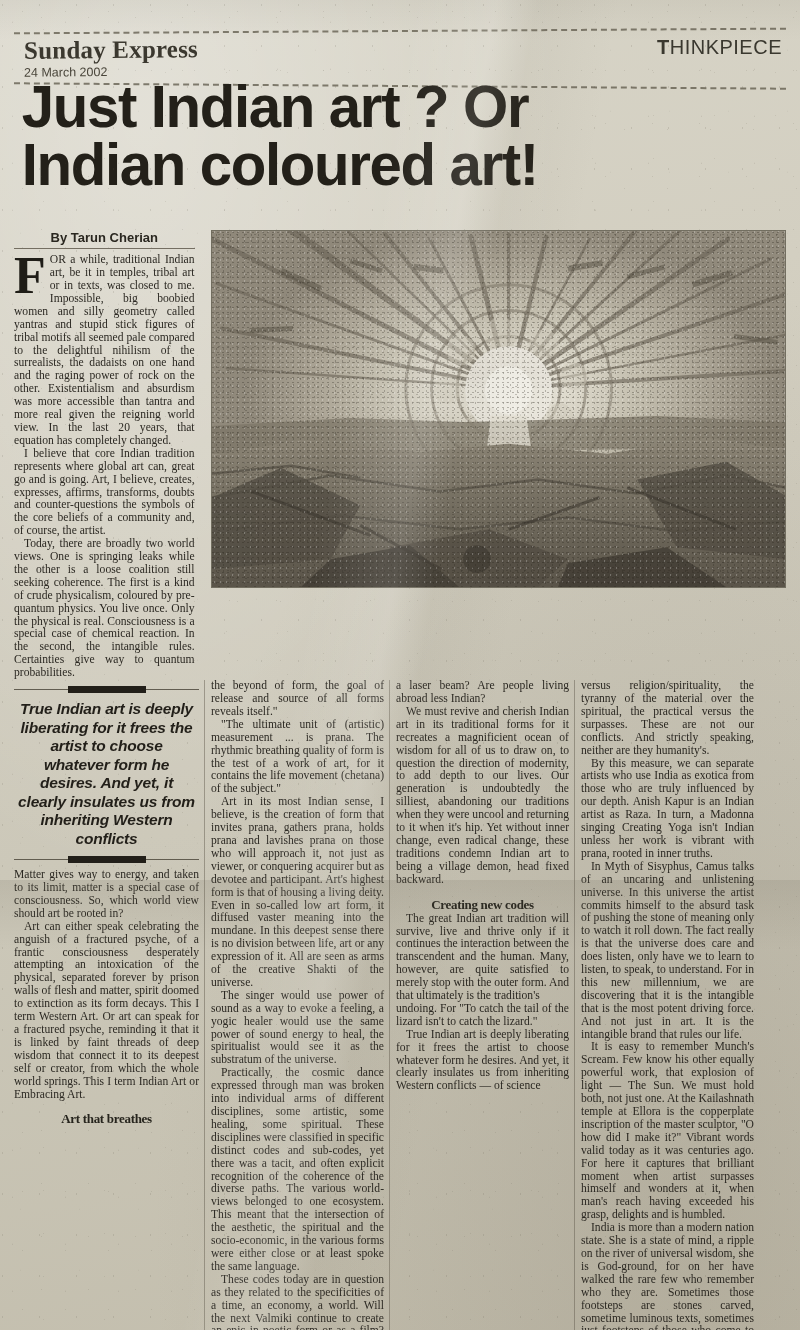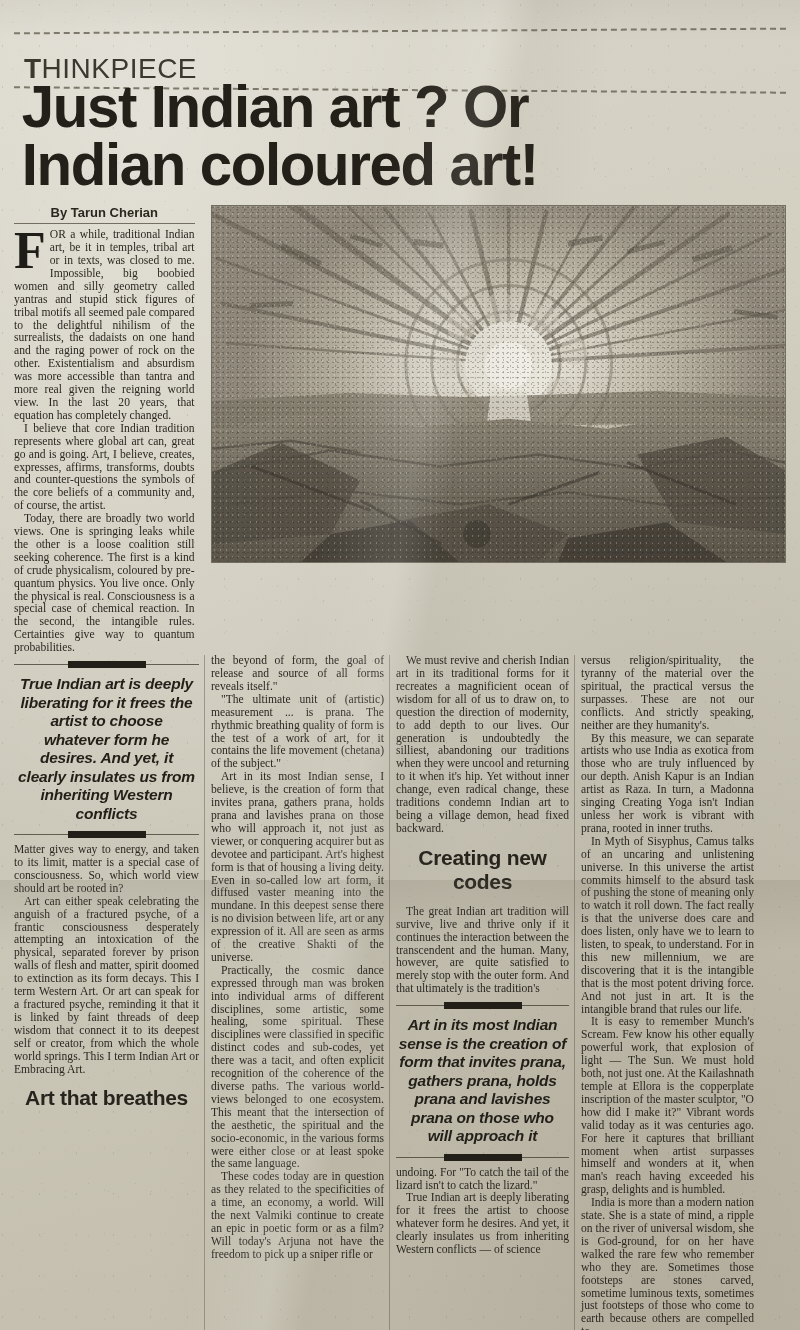--- a/index.html
+++ b/index.html
@@ -51,22 +51,22 @@
   .paper-name{
     font-family:"Liberation Serif",serif;font-weight:bold;font-size:25px;
     color:#3b382f;letter-spacing:.2px;line-height:1;
     transform:rotate(-0.5deg);
   }
   .paper-date{
     font-family:"Liberation Sans",sans-serif;font-size:12.5px;color:#4a463b;
     margin-top:3px;transform:rotate(-0.5deg);
   }
   .section-name{
-    font-family:"Liberation Sans",sans-serif;font-size:28px;color:#3a382f;
-    letter-spacing:.5px;line-height:1;margin-top:18px;
+    font-family:"Liberation Sans",sans-serif;font-size:20px;color:#3a382f;
+    letter-spacing:.5px;line-height:1;margin-top:0;
   }
   .section-name b{font-weight:bold;}
   .section-name span{font-weight:normal;}
 
   
   .headline{
     padding:14px 6px 4px 8px;
     font-family:"Liberation Sans",sans-serif;
     font-weight:bold;font-size:60px;line-height:.96;
     color:#232019;letter-spacing:-1.4px;
@@ -93,22 +93,22 @@
     font-family:"Liberation Sans",sans-serif;font-weight:bold;font-size:13px;
     color:#2a2720;text-align:center;padding-bottom:3px;
     border-bottom:1px solid rgba(80,74,60,.75);margin-bottom:5px;
   }
   
   .dropcap::first-letter{
     float:left;font-family:"Liberation Serif",serif;font-weight:bold;
     font-size:52px;line-height:40px;padding:2px 4px 0 0;color:#1f1d17;
   }
   .subhead{
-    font-family:Liberation Sans, sans-serif;font-weight:bold;font-size:21px;
-    color:#26241d;text-align:center;margin:10px 0 12px;letter-spacing:-.3px;
+    font-family:Liberation Serif, serif;font-weight:bold;font-size:13px;
+    color:#26241d;text-align:center;margin:10px 0 0;letter-spacing:-.3px;
   }
 
   
   .pullquote{
     margin:9px 0 9px;padding:10px 2px 11px;position:relative;
     font-family:"Liberation Sans",sans-serif;font-weight:bold;font-style:italic;
     font-size:15.5px;line-height:18.5px;text-align:center;color:#221f19;
     border-top:1px solid rgba(70,65,52,.8);
     border-bottom:1px solid rgba(70,65,52,.8);
     letter-spacing:-.2px;
@@ -129,31 +129,35 @@
   .photo-wrap svg{display:block;width:100%;height:100%;}
   .photo-grain{
     position:absolute;inset:0;pointer-events:none;opacity:.55;
     background-image:
       radial-gradient(circle at 20% 30%, rgba(40,36,28,.55) .7px, transparent .9px),
       radial-gradient(circle at 65% 70%, rgba(40,36,28,.5) .7px, transparent .9px),
       radial-gradient(circle at 45% 12%, rgba(255,255,255,.45) .7px, transparent .9px),
       radial-gradient(circle at 80% 45%, rgba(40,36,28,.45) .7px, transparent .9px);
     background-size:5px 5px,7px 6px,6px 7px,9px 8px;
   }
-  .topblock{display:flex;gap:8px;}
+  .topblock{display:flex;gap:8px;margin-top:25px;}
   .topblock .col1{padding-right:8px;}
 </style>
 </head>
 <body>
 
 <div class="page">
 
   <div class="masthead">
     <div class="rule-dashed"></div>
     <div class="mh-inner">
+      <div>
+        <div class="paper-name">Sunday Express</div>
+        <div class="paper-date">24 March 2002</div>
+      </div>
       <div class="section-name">
         <b>T</b><span>HINKPIECE</span>
       </div>
     </div>
     <div class="rule-dashed" style="margin-top:6px;transform:rotate(0.4deg);"></div>
   </div>
 
   <div class="headline">
     <div>Just Indian art ? Or</div>
     <div>Indian coloured art!</div>
@@ -290,29 +294,30 @@
         <div class="pullquote">True Indian art is deeply liberating for it frees the artist to choose whatever form he desires. And yet, it clearly insulates us from inheriting Western conflicts</div>
         <p class="body noindent">Matter gives way to energy, and taken to its limit, matter is a special case of consciousness. So, which world view should art be rooted in?</p>
         <p class="body">Art can either speak celebrating the anguish of a fractured psyche, of a frantic consciousness desperately attempting an intoxication of the physical, separated forever by prison walls of flesh and matter, spirit doomed to extinction as its form decays. This I term Western Art. Or art can speak for a fractured psyche, reminding it that it is linked by faint threads of deep wisdom that connect it to its deepest self or creator, from which the whole world springs. This I term Indian Art or Embracing Art.</p>
         <div class="subhead">Art that breathes</div>
       </div>
 
       <div class="col">
         <p class="body noindent">the beyond of form, the goal of release and source of all forms reveals itself."</p>
         <p class="body">"The ultimate unit of (artistic) measurement ... is prana. The rhythmic breathing quality of form is the test of a work of art, for it contains the life movement (chetana) of the subject."</p>
         <p class="body">Art in its most Indian sense, I believe, is the creation of form that invites prana, gathers prana, holds prana and lavishes prana on those who will approach it, not just as viewer, or conquering acquirer but as devotee and participant. Art's highest form is that of housing a living deity. Even in so-called low art form, it diffused vaster meaning into the mundane. In this deepest sense there is no division between life, art or any expression of it. All are seen as arms of the creative Shakti of the universe.</p>
+        <p class="body">The singer would use power of sound as a way to evoke a feeling, a yogic healer would use the same power of sound energy to heal, the spiritualist would see it as the substratum of the universe.</p>
         <p class="body">Practically, the cosmic dance expressed through man was broken into individual arms of different disciplines, some artistic, some healing, some spiritual. These disciplines were classified in specific distinct codes and sub-codes, yet there was a tacit, and often explicit recognition of the coherence of the diverse paths. The various world-views belonged to one ecosystem. This meant that the intersection of the aesthetic, the spiritual and the socio-economic, in the various forms were either close or at least spoke the same language.</p>
         <p class="body">These codes today are in question as they related to the specificities of a time, an economy, a world. Will the next Valmiki continue to create an epic in poetic form or as a film? Will today's Arjuna not have the freedom to pick up a sniper rifle or</p>
       </div>
 
       <div class="col">
+        <p class="body noindent">a laser beam? Are people living abroad less Indian?</p>
         <p class="body">We must revive and cherish Indian art in its traditional forms for it recreates a magnificient ocean of wisdom for all of us to draw on, to question the direction of modernity, to add depth to our lives. Our generation is undoubtedly the silliest, abandoning our traditions when they were uncool and returning to it when it's hip. Yet without inner change, even radical change, these traditions condemn Indian art to being a village demon, head fixed backward.</p>
         <div class="subhead">Creating new codes</div>
         <p class="body">The great Indian art tradition will survive, live and thrive only if it continues the interaction between the transcendent and the human. Many, however, are quite satisfied to merely stop with the outer form. And that ultimately is the tradition's</p>
-        <div class="pullquote">Art in its most Indian sense is the creation of form that invites prana, gathers prana, holds prana and lavishes prana on those who will approach it</div>
         <p class="body noindent">undoing. For "To catch the tail of the lizard isn't to catch the lizard."</p>
         <p class="body">True Indian art is deeply liberating for it frees the artist to choose whatever form he desires. And yet, it clearly insulates us from inheriting Western conflicts — of science</p>
       </div>
 
       <div class="col">
         <p class="body noindent">versus religion/spirituality, the tyranny of the material over the spiritual, the practical versus the surpasses. These are not our conflicts. And strictly speaking, neither are they humanity's.</p>
         <p class="body">By this measure, we can separate artists who use India as exotica from those who are truly influenced by our depth. Anish Kapur is an Indian artist as Raza. In turn, a Madonna singing Creating Yoga isn't Indian unless her work is vibrant with prana, rooted in inner truths.</p>
         <p class="body">In Myth of Sisyphus, Camus talks of an uncaring and unlistening universe. In this universe the artist commits himself to the absurd task of pushing the stone of meaning only to watch it roll down. The fact really is that the universe does care and does listen, only have we to learn to listen, to speak, to understand. For in this new millennium, we are discovering that it is the intangible that is the most potent driving force. And not just in art. It is the intangible brand that rules our life.</p>
         <p class="body">It is easy to remember Munch's Scream. Few know his other equally powerful work, that explosion of light — The Sun. We must hold both, not just one. At the Kailashnath temple at Ellora is the copperplate inscription of the master sculptor, "O how did I make it?" Vibrant words valid today as it was centuries ago. For here it captures that brilliant moment when artist surpasses himself and wonders at it, when man's reach having exceeded his grasp, delights and is humbled.</p>
         <p class="body">India is more than a modern nation state. She is a state of mind, a ripple on the river of universal wisdom, she is God-ground, for on her have walked the rare few who remember who they are. Sometimes those footsteps are stones carved, sometime luminous texts, sometimes just footsteps of those who come to earth because others are compelled to.</p>

